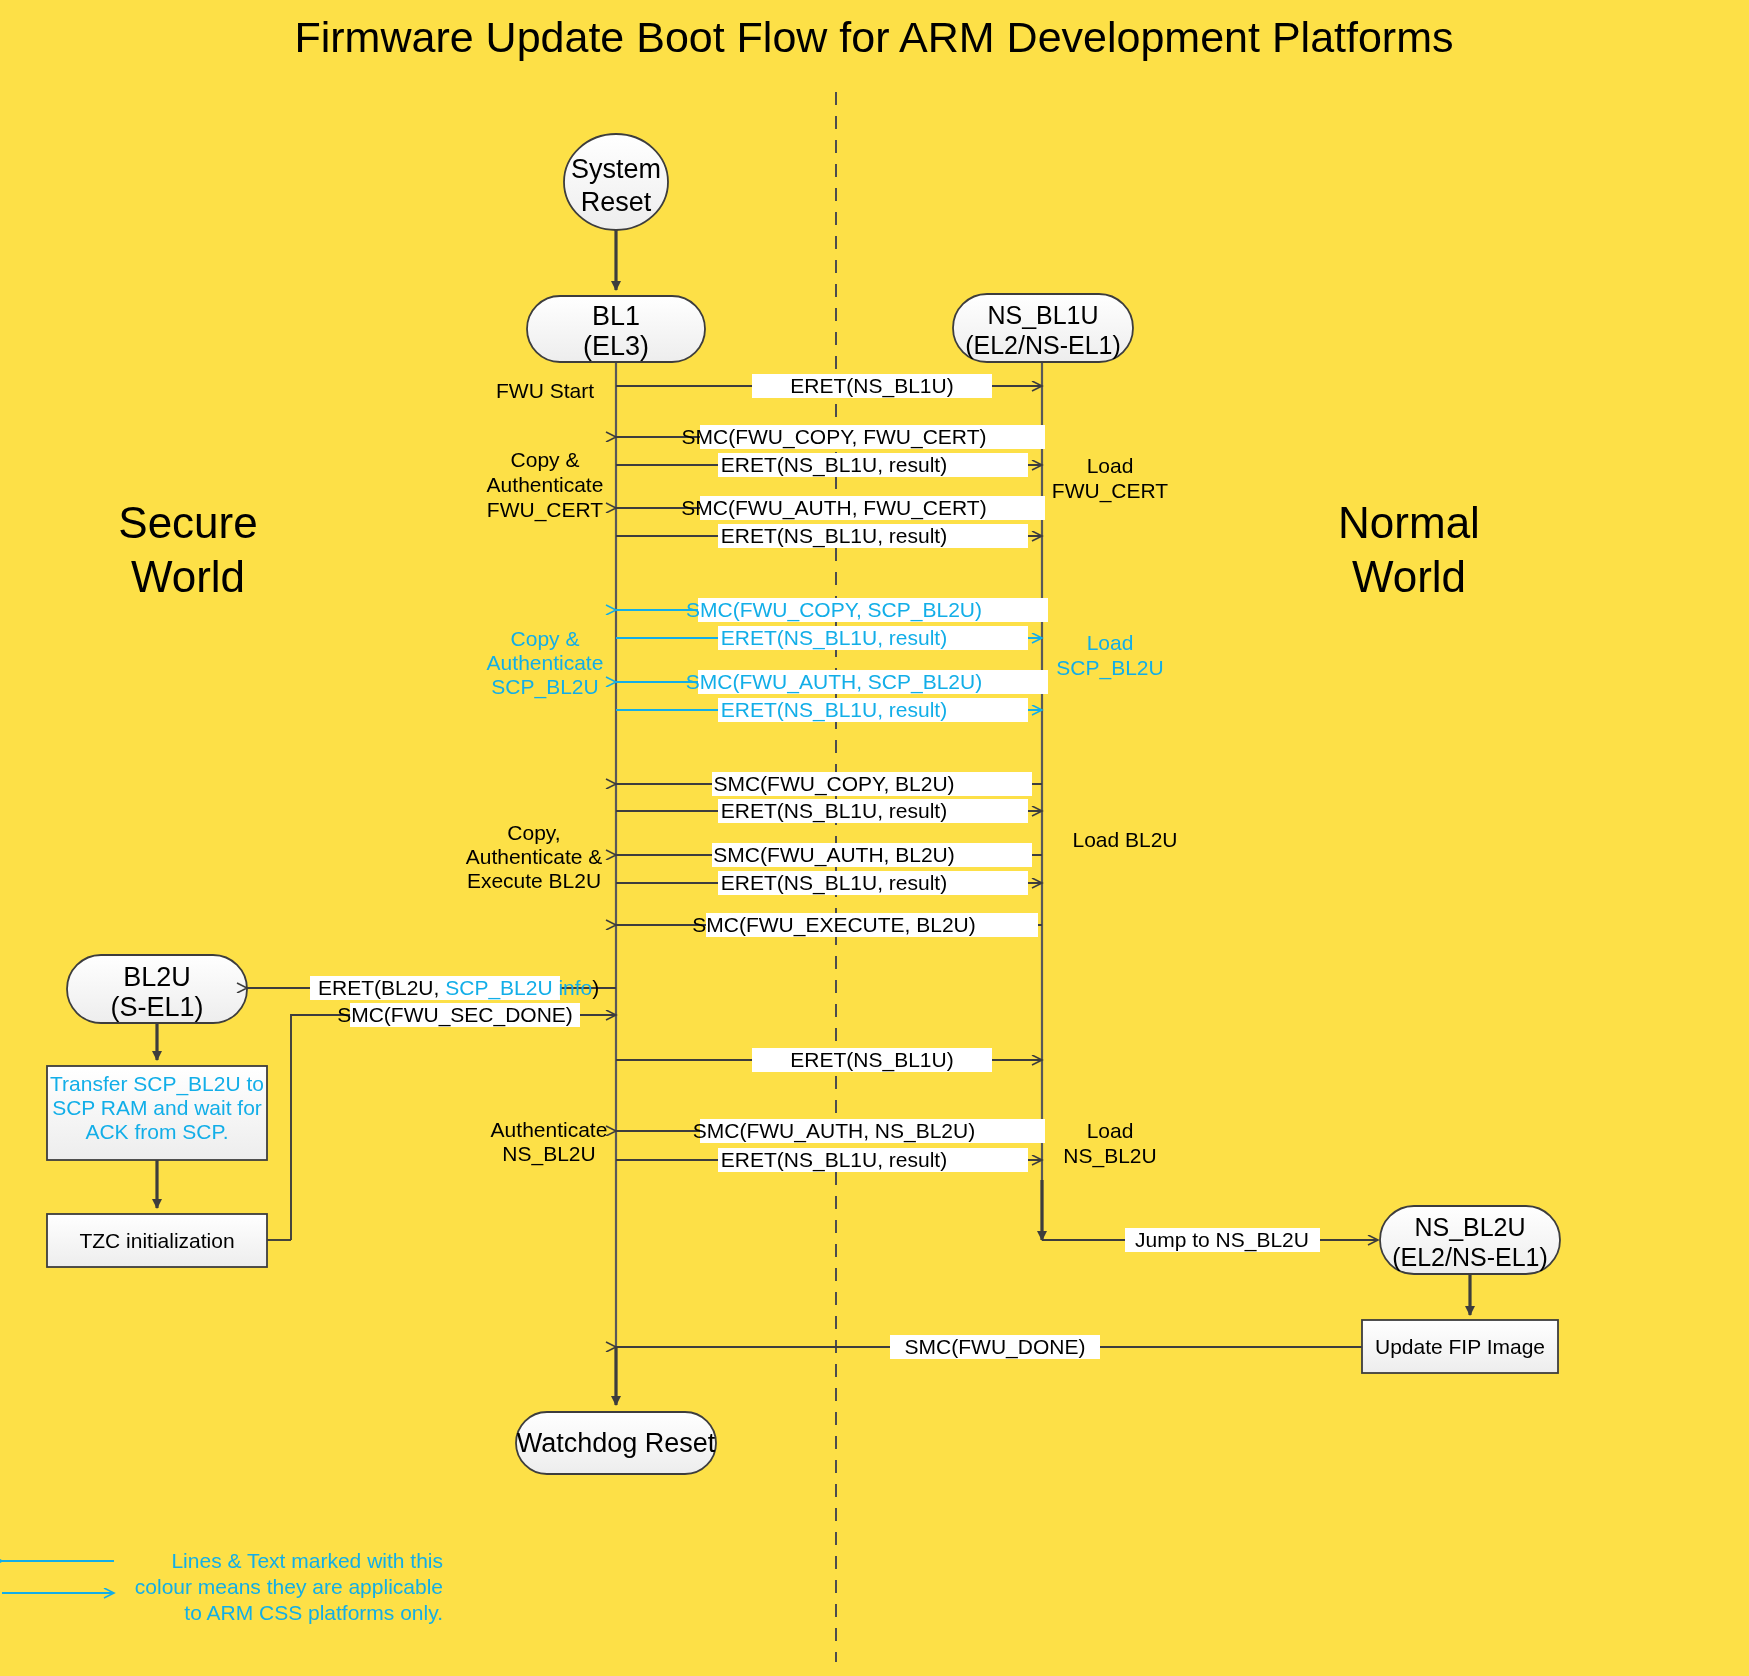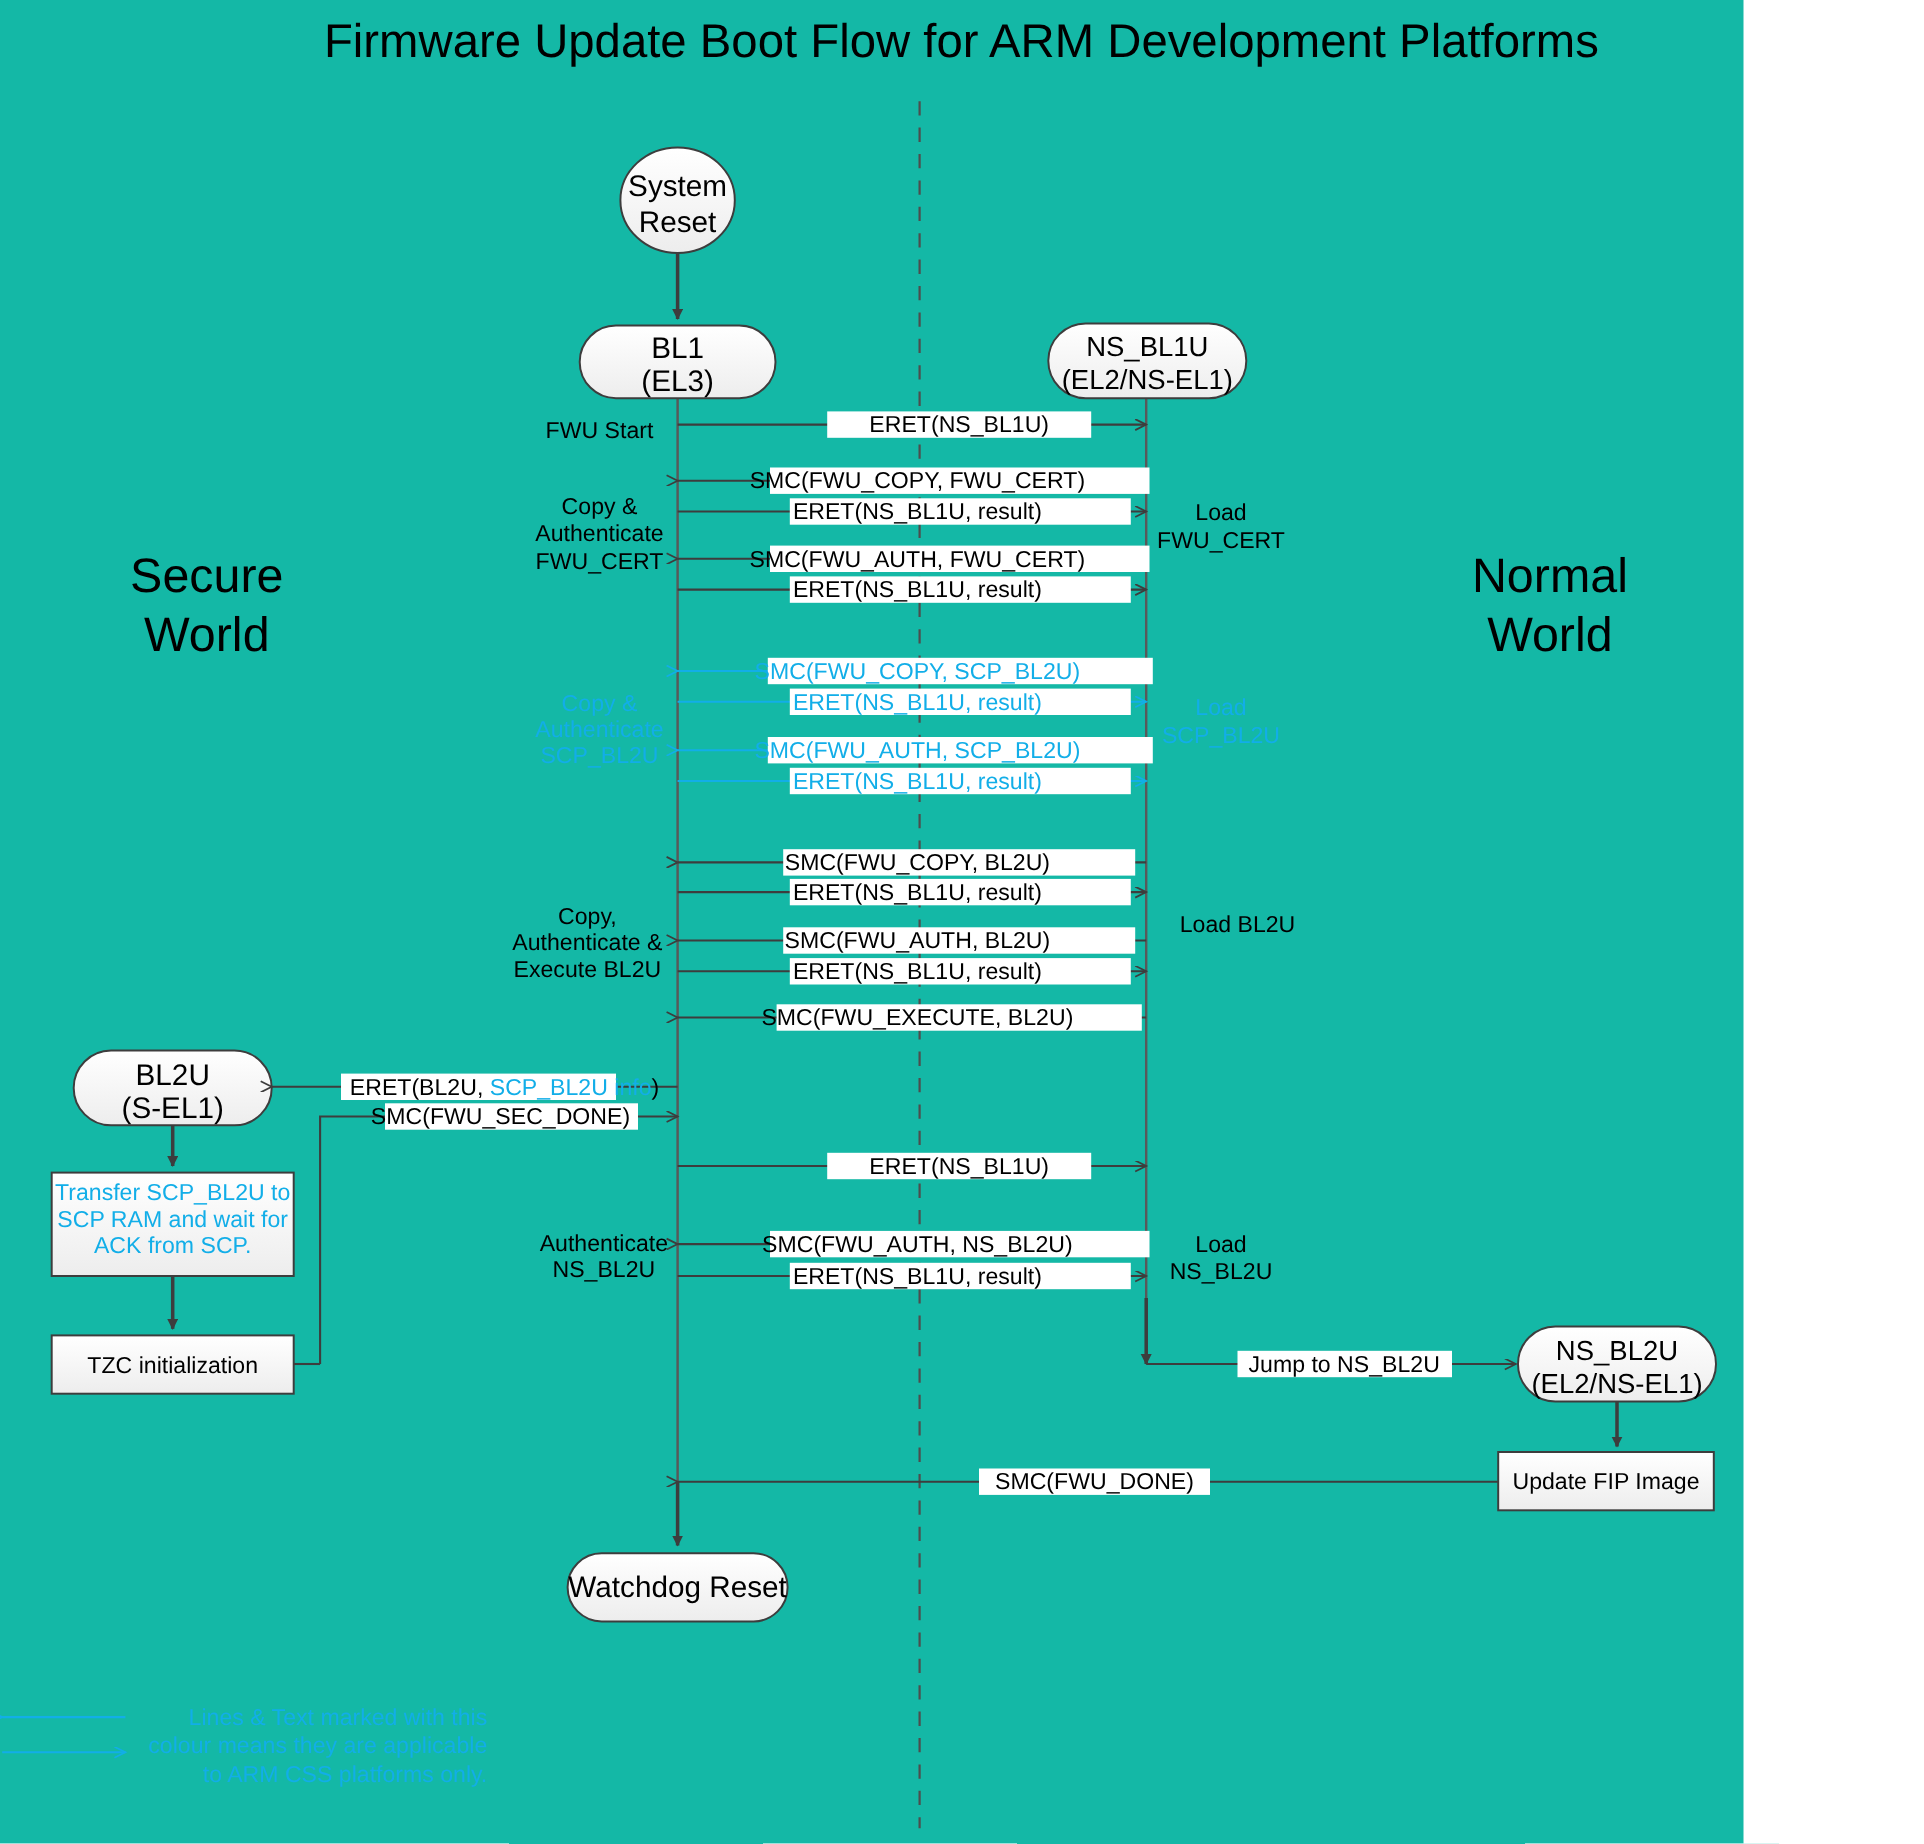--- a/index.html
+++ b/index.html
@@ -1,18 +1,18 @@
 <!DOCTYPE html>
 <html><head>
 <meta charset="utf-8">
 <style>
   html,body{margin:0;padding:0;background:#ffffff;}
   body{width:1749px;height:1676px;overflow:hidden;
        font-family:"Liberation Sans","DejaVu Sans",sans-serif;}
-  #stage{position:relative;width:1585px;height:1676px;background:#14b8a6;}
+  #stage{position:relative;width:1749px;height:1676px;background:#fde047;}
   svg#diagram{position:absolute;left:0;top:0;width:1749px;height:1676px;display:block;}
   text{font-family:"Liberation Sans","DejaVu Sans",sans-serif;fill:#000;}
   .msg{font-size:21px;}
   .msg-c{font-size:21px;fill:#12AEE8;}
   .side{font-size:21px;}
   .side-c{font-size:21px;fill:#12AEE8;}
   .nodetxt{font-size:27px;}
   .nodetxt-sm{font-size:25px;}
   .boxtxt{font-size:21px;}
   .boxtxt-c{font-size:21px;fill:#12AEE8;}

